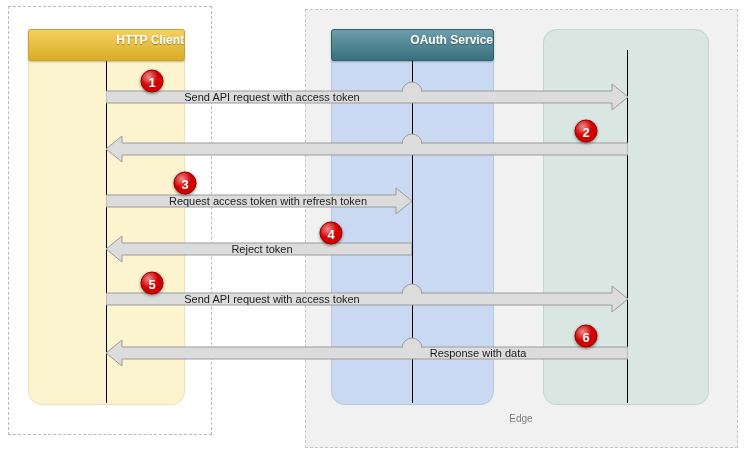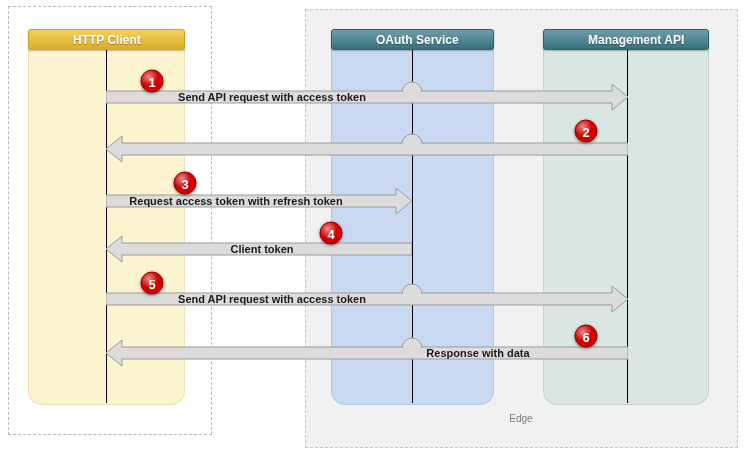--- a/index.html
+++ b/index.html
@@ -14,38 +14,37 @@
   }
   .edge-boundary{
     left:305px;top:9px;width:433px;height:439px;
     border:1px dashed #c6c6c6;background:var(--edge-bg,#f1f1f1);
   }
   .lane{position:absolute;border-radius:14px;box-sizing:border-box;}
   .lane-http{left:28px;top:29px;width:157px;height:376px;background:var(--http-lane,#fcf3cf);border:1px solid rgba(180,150,60,.18);}
   .lane-oauth{left:331px;top:29px;width:163px;height:376px;background:var(--oauth-lane,#c9d9f2);border:1px solid rgba(80,110,170,.15);}
   .lane-mgmt{left:543px;top:29px;width:166px;height:376px;background:var(--mgmt-lane,#d9e6e2);border:1px solid rgba(70,120,120,.15);}
   .lane-header{
-    position:absolute;height:21px;line-height:21px;text-align:left;
+    position:absolute;height:32px;line-height:21px;text-align:right;
     font-size:12px;font-weight:bold;color:#fff;
     text-shadow:0 1px 1px rgba(0,0,0,.35);
     border-radius:3px;box-sizing:border-box;
     background-image:linear-gradient(rgba(255,255,255,.25),rgba(0,0,0,.10));
     box-shadow:0 1px 2px rgba(0,0,0,.25);
     z-index:4;
-    padding-left:44px;
   }
   .hdr-http{left:28px;top:29px;width:157px;background-color:var(--gold-header,#f2c12b);border:1px solid #cfa32b;}
   .hdr-oauth{left:331px;top:29px;width:163px;background-color:var(--teal-header,#3e7d8c);border:1px solid #2c606d;}
   .hdr-mgmt{left:543px;top:29px;width:166px;background-color:var(--teal-header,#3e7d8c);border:1px solid #2c606d;}
   .lifeline{position:absolute;width:1px;top:50px;height:353px;background:#000;z-index:1;}
   .msg{position:absolute;z-index:2;}
   .msg svg{display:block;}
   .msg-label{
     position:absolute;z-index:3;transform:translate(-50%,-50%);
-    font-size:11px;color:#1a1a1a;white-space:nowrap;font-weight:bold;
+    font-size:11px;color:#1a1a1a;white-space:nowrap;
   }
   .badge{
     position:absolute;z-index:5;width:23px;height:23px;border-radius:50%;
     transform:translate(-50%,-50%);
     background-color:var(--badge-red,#d40000);
     background-image:radial-gradient(circle at 35% 30%, rgba(255,255,255,.55), rgba(255,255,255,0) 45%);
     border:1px solid #990000;box-shadow:0 1px 3px rgba(0,0,0,.45);
     color:#fff;font-size:13px;font-weight:bold;text-align:center;line-height:23px;
     box-sizing:border-box;
   }
@@ -62,21 +61,20 @@
   <div class="boundary client-boundary"></div>
   <div class="boundary edge-boundary"></div>
   <div class="edge-label">Edge</div>
 
   <div class="lane lane-http"></div>
   <div class="lane lane-oauth"></div>
   <div class="lane lane-mgmt"></div>
 
   <div class="lane-header hdr-http">HTTP Client</div>
   <div class="lane-header hdr-oauth">OAuth Service</div>
-  <div class="lane-header hdr-mgmt">Management API</div>
 
   <div class="lifeline" style="left:106px"></div>
   <div class="lifeline" style="left:412px"></div>
   <div class="lifeline" style="left:627px"></div>
 
   <div class="msg" style="left:106px;top:79px">
     <svg width="522" height="36">
       <polygon points="0,12 506,12 506,5 522,18 506,31 506,24 0,24" fill="#dcdcdc" stroke="#9b9b9b" stroke-width="1"></polygon>
       <path d="M296,13 A10,10 0 0 1 316,13" fill="#dcdcdc" stroke="#9b9b9b" stroke-width="1"></path>
     </svg>
@@ -90,29 +88,29 @@
       <path d="M296,13 A10,10 0 0 1 316,13" fill="#dcdcdc" stroke="#9b9b9b" stroke-width="1"></path>
     </svg>
   </div>
   <div class="badge" style="left:586px;top:131px">2</div>
 
   <div class="msg" style="left:106px;top:183px">
     <svg width="306" height="36">
       <polygon points="0,12 290,12 290,5 306,18 290,31 290,24 0,24" fill="#dcdcdc" stroke="#9b9b9b" stroke-width="1"></polygon>
     </svg>
   </div>
-  <span class="msg-label" style="left:236px;top:201px">Request access token with refresh token</span>
+  <span class="msg-label" style="left:268px;top:201px">Request access token with refresh token</span>
   <div class="badge" style="left:185px;top:183px">3</div>
 
   <div class="msg" style="left:106px;top:231px">
     <svg width="306" height="36">
       <polygon points="306,12 16,12 16,5 0,18 16,31 16,24 306,24" fill="#dcdcdc" stroke="#9b9b9b" stroke-width="1"></polygon>
     </svg>
   </div>
-  <span class="msg-label" style="left:262px;top:249px">Client token</span>
+  <span class="msg-label" style="left:262px;top:249px">Reject token</span>
   <div class="badge" style="left:331px;top:233px">4</div>
 
   <div class="msg" style="left:106px;top:281px">
     <svg width="522" height="36">
       <polygon points="0,12 506,12 506,5 522,18 506,31 506,24 0,24" fill="#dcdcdc" stroke="#9b9b9b" stroke-width="1"></polygon>
       <path d="M296,13 A10,10 0 0 1 316,13" fill="#dcdcdc" stroke="#9b9b9b" stroke-width="1"></path>
     </svg>
   </div>
   <span class="msg-label" style="left:272px;top:299px">Send API request with access token</span>
   <div class="badge" style="left:152px;top:283px">5</div>

